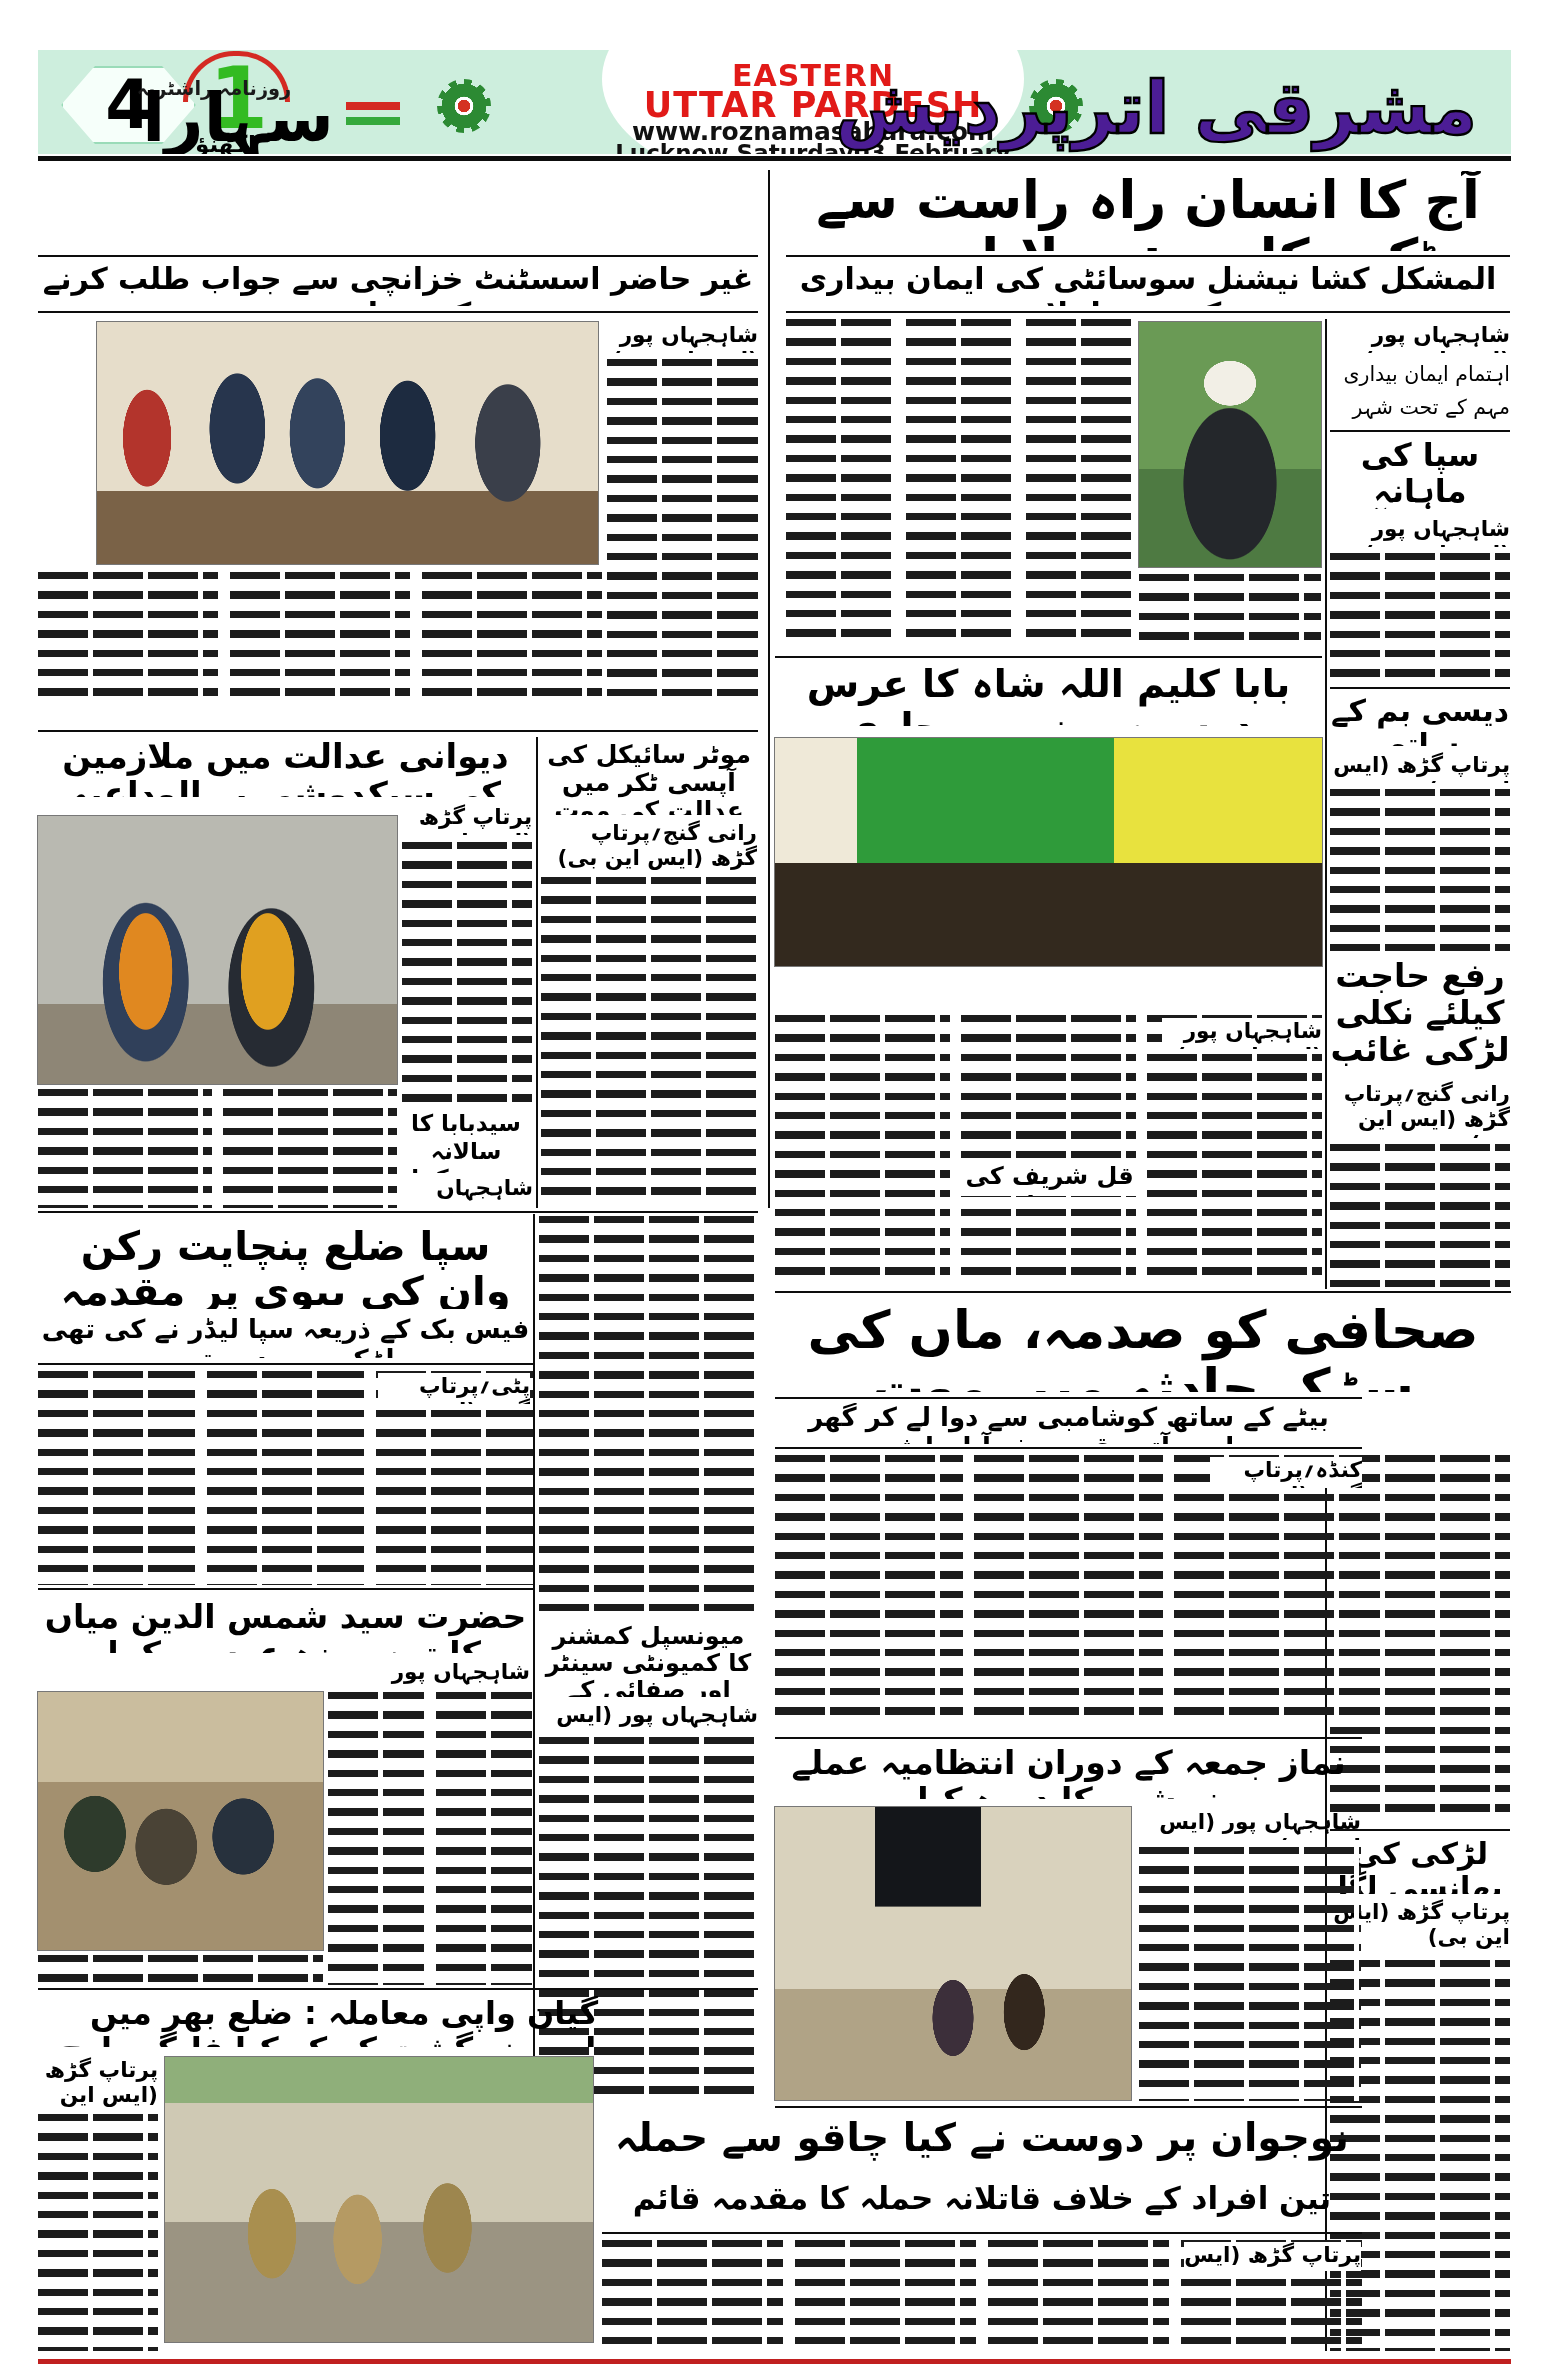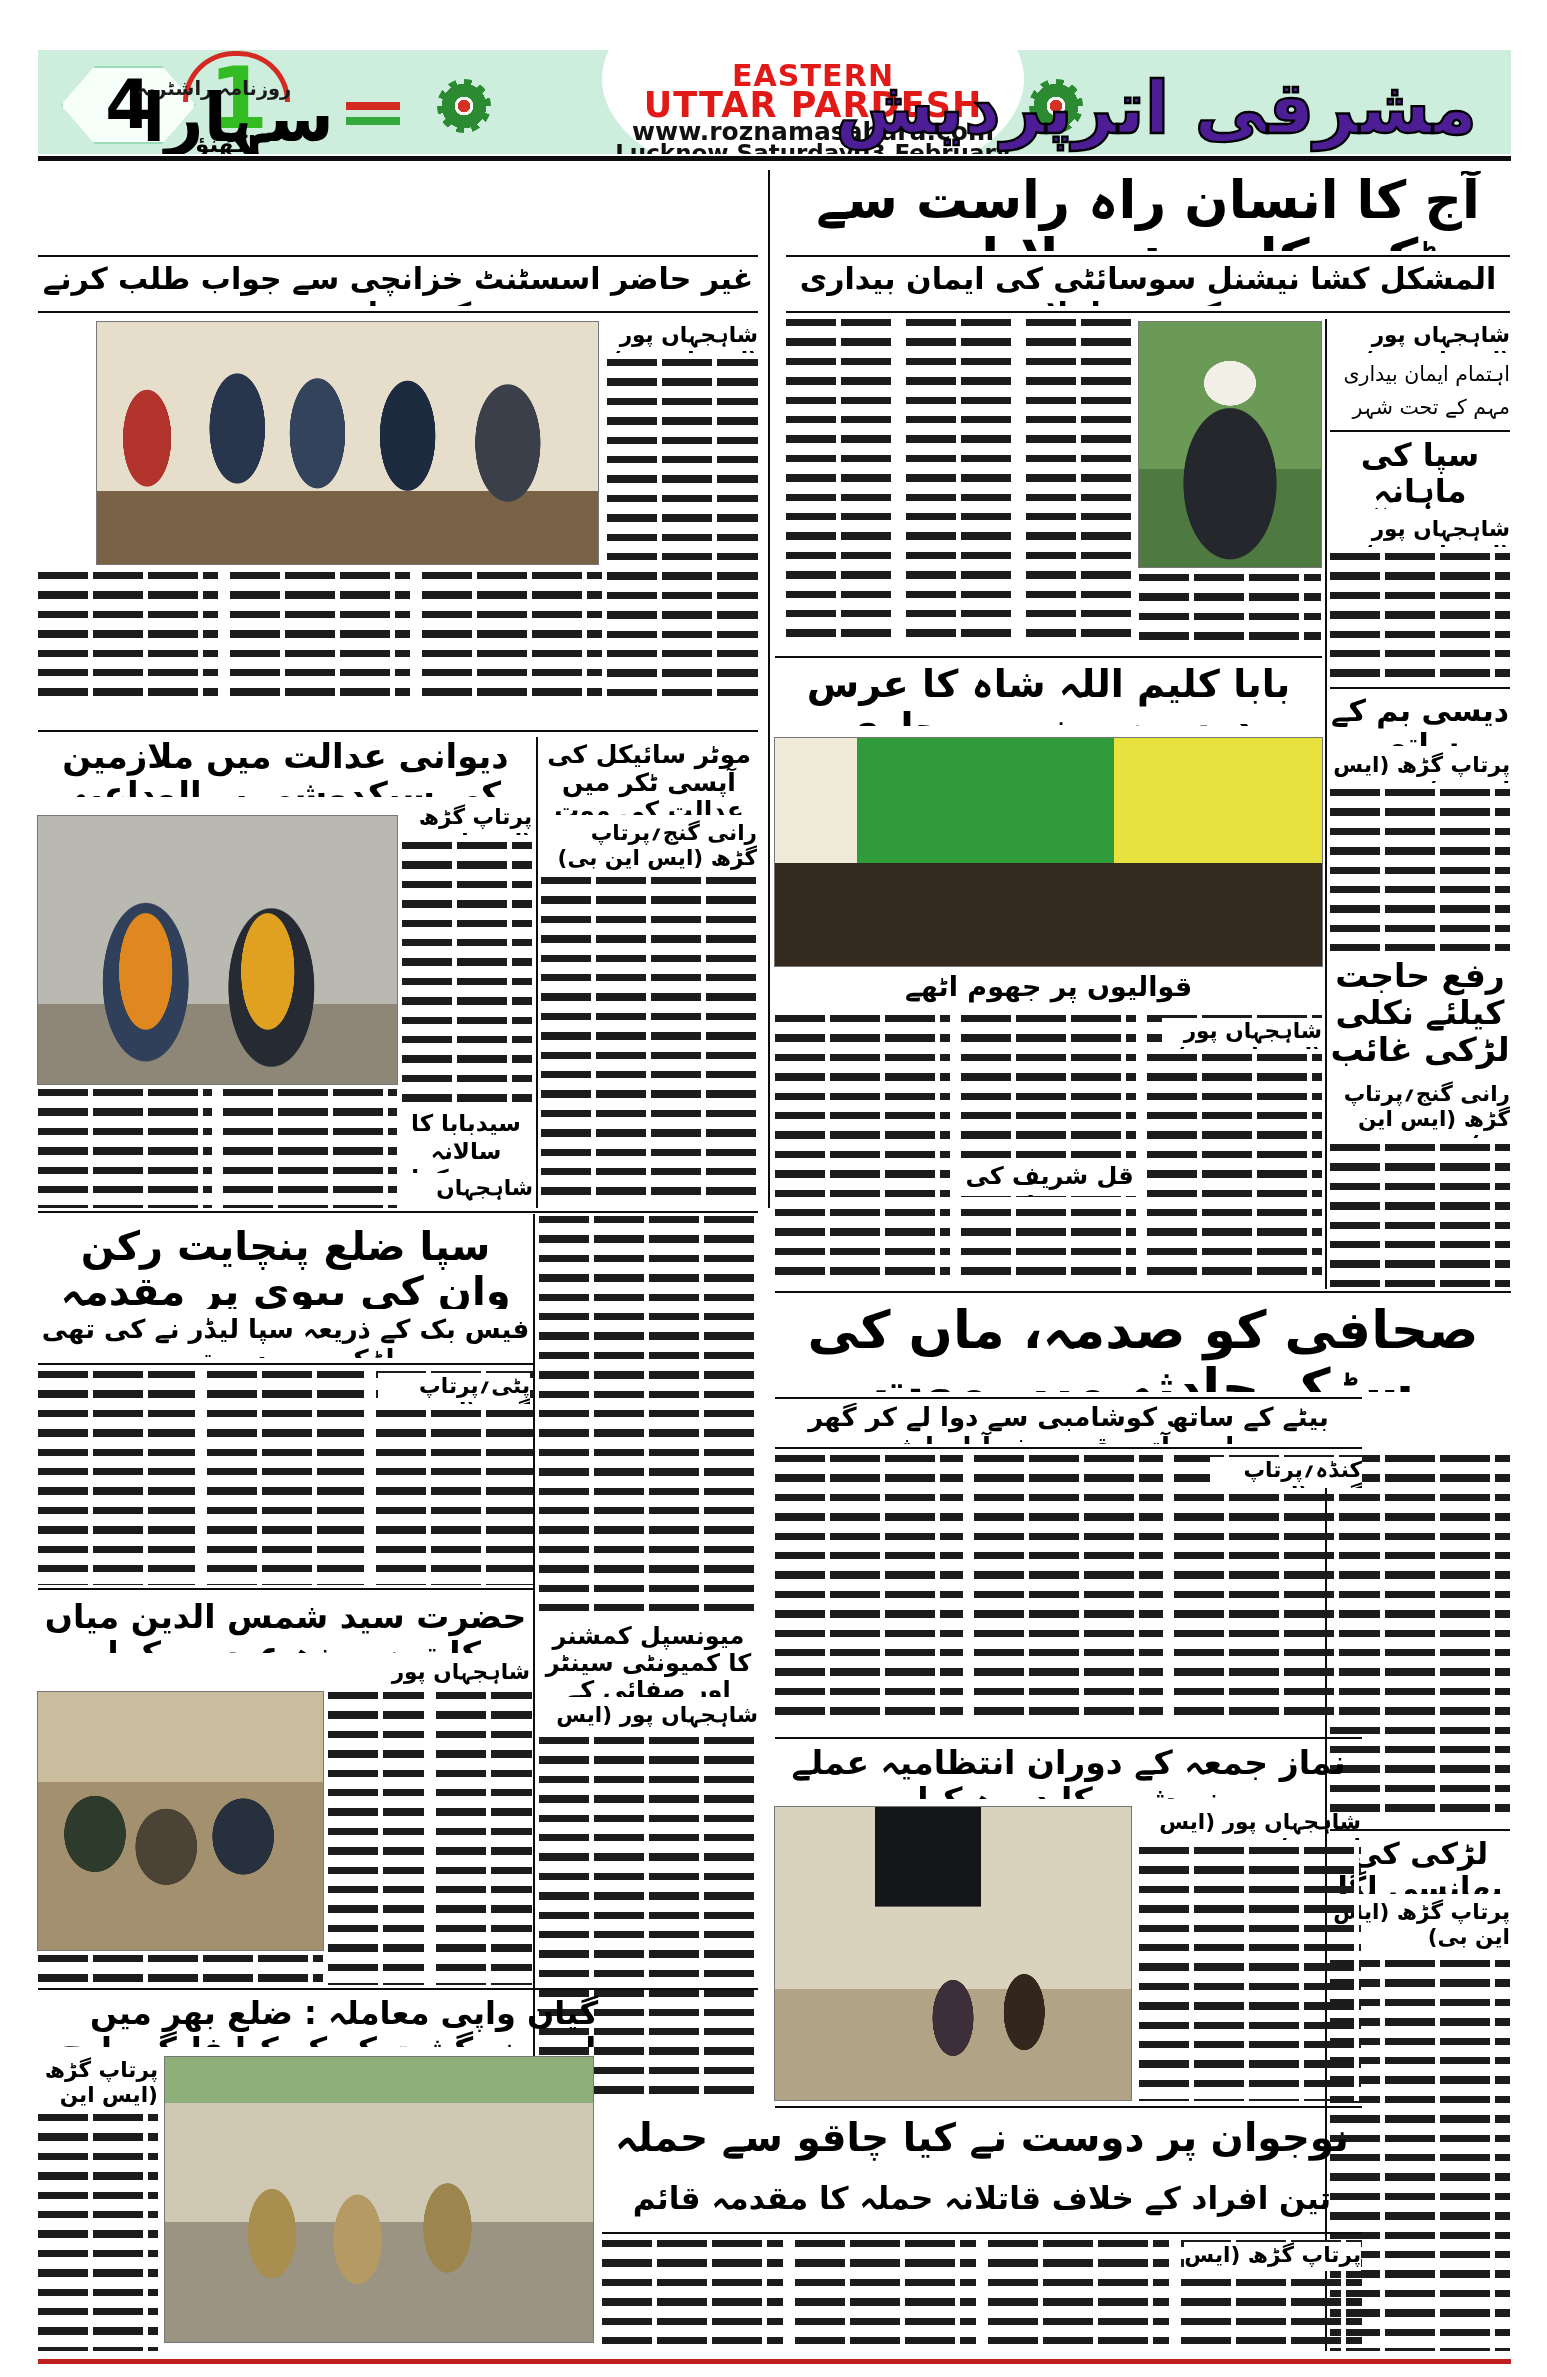--- a/index.html
+++ b/index.html
@@ -150,21 +150,20 @@
   <div class="abs ft" style="left:1330px;top:1144px;width:180px;height:144px;"></div>
   <div class="abs ft" style="left:1330px;top:1455px;width:180px;height:369px;"></div>
   <div class="abs rule" style="left:1330px;top:1829px;width:180px;height:1.7px;"></div>
   <div class="abs h" style="left:1330px;top:1837px;width:180px;height:57px;font-size:30px;">لڑکی کی پھانسی لگا کر خودکشی</div>
   <div class="abs by" style="left:1330px;top:1899px;width:180px;height:54px;">پرتاپ گڑھ (ایس این بی)</div>
   <div class="abs ft" style="left:1330px;top:1960px;width:180px;height:391px;"></div>
 
   <div class="abs rule" style="left:775px;top:656px;width:547px;height:1.7px;"></div>
   <div class="abs h" style="left:775px;top:663px;width:547px;height:63px;font-size:38px;">بابا کلیم اللہ شاہ کا عرس دوسرے روز بھی جاری</div>
   <div class="abs ph ph-urs" style="left:775px;top:738px;width:547px;height:228px;"></div>
-  <div class="abs sh" style="left:775px;top:971px;width:547px;height:38px;font-size:27px;">قوالیوں پر جھوم اٹھے</div>
   <div class="abs cols" style="left:775px;top:1015px;width:547px;height:271px;">
     <div class="col ft"></div>
     <div class="col ft"></div>
     <div class="col ft"></div>
   </div>
   <div class="abs by" style="left:1162px;top:1018px;width:160px;height:31px;background:#fff;">شاہجہاں پور (ایس این بی)</div>
   <div class="abs sh" style="left:961px;top:1162px;width:177px;height:34px;font-size:24px;background:#fff;">قل شریف کی محفل</div>
 
   <div class="abs rule" style="left:38px;top:730px;width:720px;height:1.7px;"></div>
   <div class="abs h" style="left:38px;top:737px;width:495px;height:60px;font-size:34px;">دیوانی عدالت میں ملازمین کی سبکدوشی پر الوداعیہ</div>

